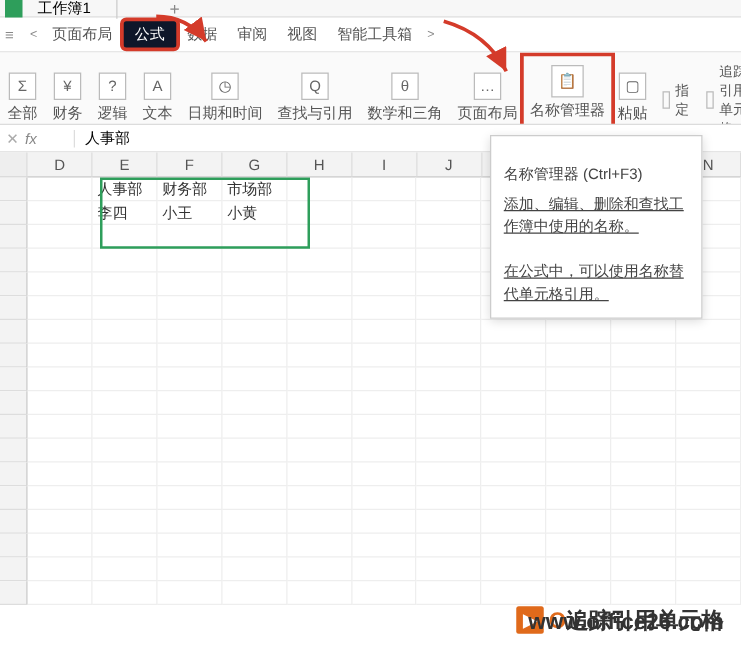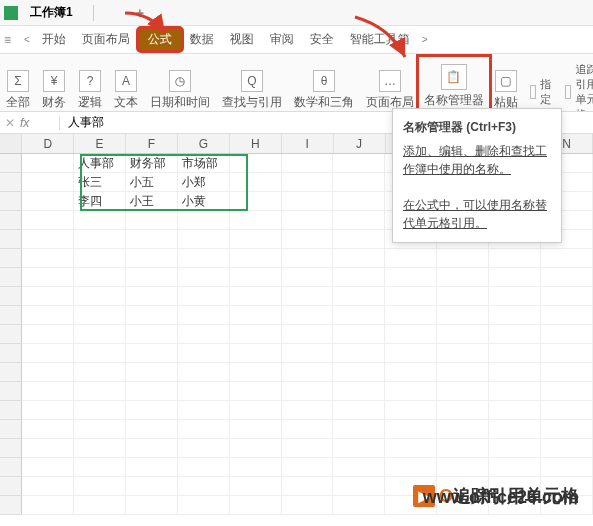--- a/index.html
+++ b/index.html
@@ -1,27 +1,27 @@
 <!DOCTYPE html>
 <html><head>
 <meta charset="utf-8">
 <style>
   * { box-sizing: border-box; margin: 0; padding: 0; font-family: "Microsoft YaHei", sans-serif; }
   body { background: #fff; width: 593px; height: 526px; overflow: hidden; position: relative; }
 
-  .titlebar { height: 26px; background: #f7f7f7; border-bottom: 1px solid #e0e0e0; display: flex; align-items: center; padding: 0 4px; font-size: 12px; font-weight: bold; }
+  .titlebar { height: 14px; background: #f7f7f7; border-bottom: 1px solid #e0e0e0; display: flex; align-items: center; padding: 0 4px; font-size: 12px; }
   .doc-icon { width: 14px; height: 14px; background: #2e9e5b; margin-right: 4px; }
   .titlebar .title { flex: 0 0 auto; padding: 2px 8px; }
   .titlebar .plus { margin-left: 30px; color: #888; font-size: 14px; }
   .titlebar .sep { width:1px; height:16px; background:#ccc; margin:0 12px; }
 
   .ribbon-tabs { display: flex; align-items: center; height: 28px; padding: 0 4px; font-size: 12px; color: #555; border-bottom: 1px solid #e0e0e0; }
   .rt-menu { width: 16px; color:#888; }
   .rt { padding: 4px 8px; cursor: pointer; }
-  .rt.active { background: #a16207; color: #fff; border-radius: 3px; padding: 3px 10px; text-align: center; }
+  .rt.active { background: #0f172a; color: #fff; border-radius: 3px; padding: 3px 10px; text-align: center; }
   .highlight-red { outline: 3px solid #d43b2a; outline-offset: -1px; }
   .ribbon-tabs .chev { color:#888; font-size:10px; padding:0 4px; }
 
   .ribbon-body { display: flex; height: 58px; border-bottom: 1px solid #dcdcdc; background: #fafafa; font-size: 11px; color: #555; padding-top:4px; overflow:hidden; }
   .rb-group { display: flex; flex-direction: column; align-items: center; justify-content: flex-end; padding: 0 6px; gap:2px; }
   .rb-icon { width: 22px; height: 22px; border: 1px solid #bbb; background: #fff; display:flex; align-items:center; justify-content:center; font-size:12px; color:#666; }
   .rb-label { font-size: 12px; white-space: nowrap; }
   .rb-group.big .rb-icon { width:26px; height:26px; }
   .rb-nm { outline: 3px solid #d43b2a; outline-offset: 1px; padding:2px 4px; }
   .rb-right { display:flex; flex-direction:column; gap:4px; padding:4px 6px; font-size:11px; color:#555; }
@@ -36,21 +36,21 @@
   .colhead { display: flex; height: 20px; background: #f3f3f3; border-bottom:1px solid #ccc; }
   .ch { width: 56px; text-align: center; font-size: 12px; color:#555; border-right:1px solid #ddd; line-height:20px; }
   .ch:first-child { width:24px; background:#eee; }
   .rows { }
   .row { display:flex; height:19px; }
   .rh { width:24px; background:#f3f3f3; border-right:1px solid #ccc; border-bottom:1px solid #ddd; }
   .cell { width:56px; border-right:1px solid #eee; border-bottom:1px solid #eee; font-size:12px; padding:0 4px; line-height:19px; color:#333; overflow:hidden; white-space:nowrap; }
   .sel-outline { position:absolute; border:2px solid #2e9e5b; pointer-events:none; }
 
   .tooltip { position:absolute; top:108px; left:392px; width:170px; background:#fff; border:1px solid #ccc; box-shadow:0 2px 8px rgba(0,0,0,.15); padding:10px; font-size:12px; color:#444; }
-  .tooltip .tt-title { font-weight:bold; margin-bottom:6px; }
+  .tooltip .tt-title { font-weight:normal; margin-bottom:6px;margin-top:12px; }
   .tooltip .tt-body { line-height:1.5;text-decoration:underline; }
 
   .arrow { position:absolute; pointer-events:none; }
   .arrow1 { top:8px; left:120px; width:50px; height:30px; }
   .arrow2 { top:12px; left:350px; width:60px; height:50px; }
 
   .watermark { position:absolute; bottom:18px; right:14px; display:flex; align-items:center; gap:4px; font-size:18px; font-weight:bold; color:#333; }
   .watermark .o { color:#e06a1b; }
   .wm-icon { width:22px; height:22px; background:#e06a1b; border-radius:2px; display:flex; align-items:center; justify-content:center; color:#fff; font-size:14px; font-weight:bold; }
 </style>
@@ -60,27 +60,25 @@
 <div class="titlebar">
   <div class="doc-icon"></div>
   <span class="title">工作簿1</span>
   <span class="sep"></span>
   <span class="plus">+</span>
 </div>
 
 <div class="ribbon-tabs">
   <span class="rt-menu">≡</span>
   <span class="chev">&lt;</span>
-  <span class="rt">开始</span>
   <span class="rt">页面布局</span>
   <span class="rt active highlight-red">公式</span>
   <span class="rt">数据</span>
+  <span class="rt">审阅</span>
   <span class="rt">视图</span>
-  <span class="rt">审阅</span>
-  <span class="rt">安全</span>
   <span class="rt">智能工具箱</span>
   <span class="chev">&gt;</span>
 </div>
 
 <div class="ribbon-body">
   <div class="rb-group">
     <div class="rb-icon">Σ</div>
     <span class="rb-label">全部</span>
   </div>
   <div class="rb-group">
@@ -148,34 +146,20 @@
     <div class="ch">M</div>
     <div class="ch">N</div>
   </div>
   <div class="rows" id="rows">
       <div class="row">
         <div class="rh"></div>
         <div class="cell"></div>
         <div class="cell">人事部</div>
         <div class="cell">财务部</div>
         <div class="cell">市场部</div>
-        <div class="cell"></div>
-        <div class="cell"></div>
-        <div class="cell"></div>
-        <div class="cell"></div>
-        <div class="cell"></div>
-        <div class="cell"></div>
-        <div class="cell"></div>
-      </div>
-      <div class="row">
-        <div class="rh"></div>
-        <div class="cell"></div>
-        <div class="cell">张三</div>
-        <div class="cell">小五</div>
-        <div class="cell">小郑</div>
         <div class="cell"></div>
         <div class="cell"></div>
         <div class="cell"></div>
         <div class="cell"></div>
         <div class="cell"></div>
         <div class="cell"></div>
         <div class="cell"></div>
       </div>
       <div class="row">
         <div class="rh"></div>

